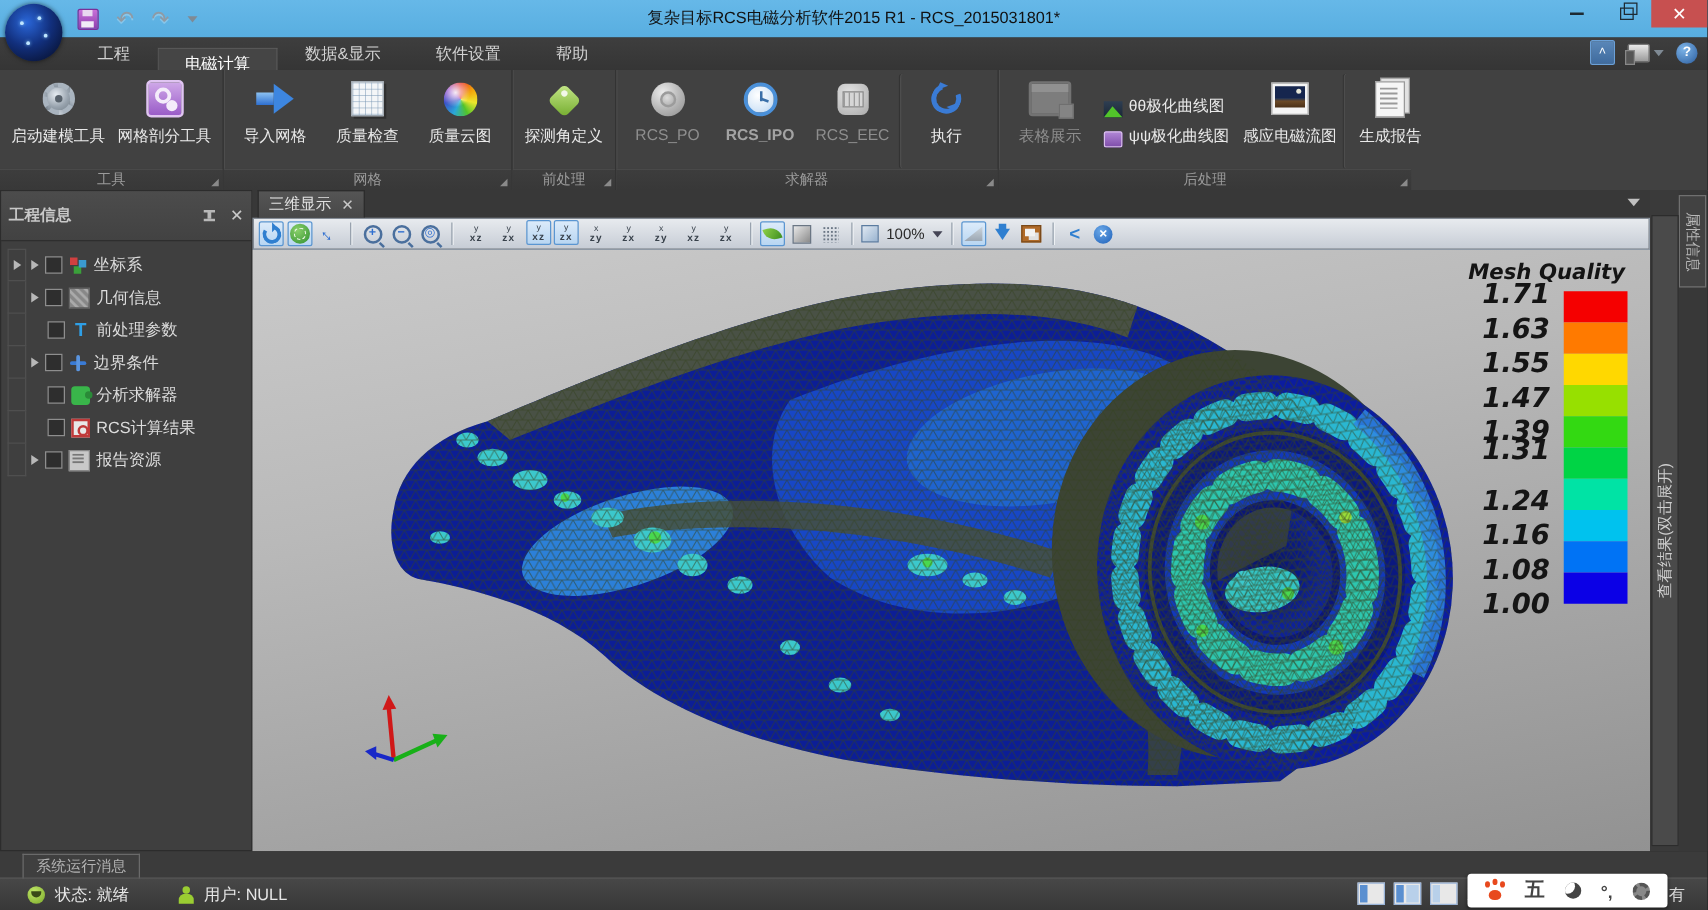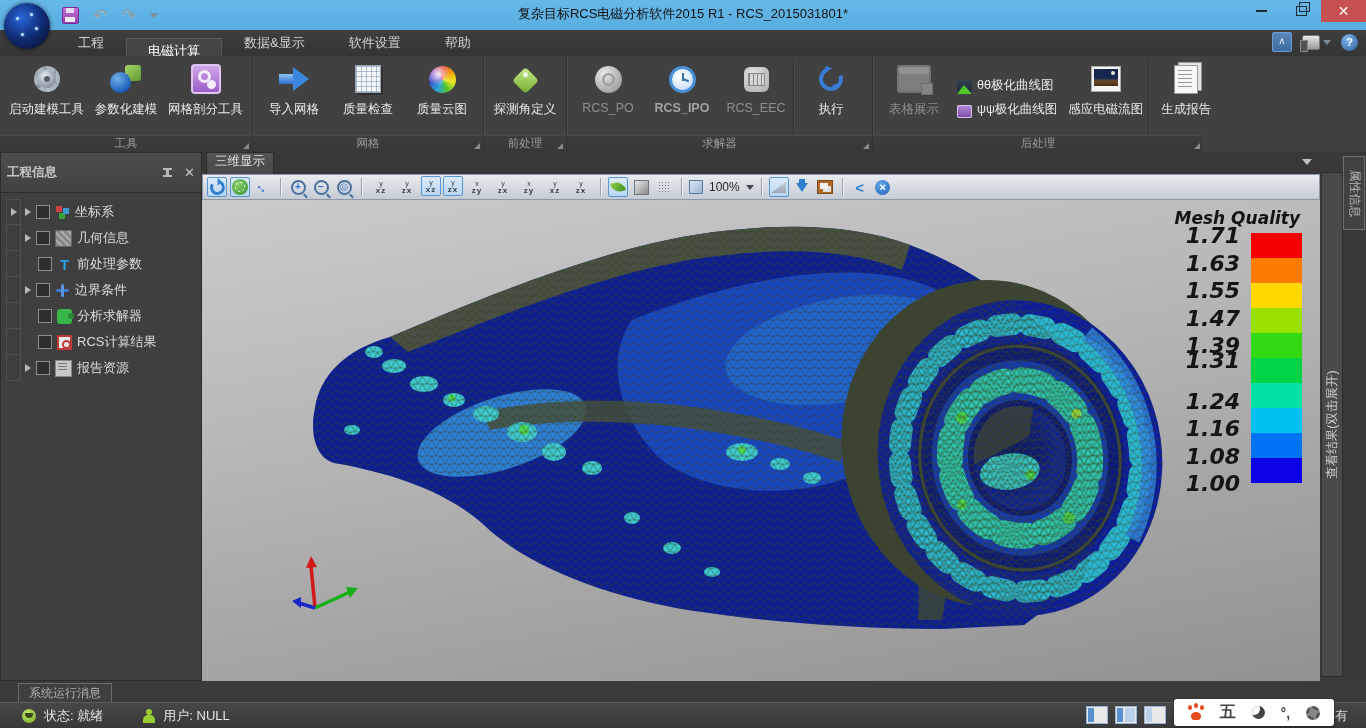--- a/index.html
+++ b/index.html
@@ -135,21 +135,21 @@
   .ti-rcs{border:2px solid #c03a3a;background:#e8e8e8;box-sizing:border-box;}
   .ti-rcs::after{content:"";position:absolute;left:3px;top:3px;width:5px;height:5px;border:2px solid #c03a3a;border-radius:50%;}
   .ti-report{background:#c8c8c8;border:1px solid #888;}
   .ti-report::after{content:"";position:absolute;left:2px;top:2px;width:9px;height:9px;
       background:linear-gradient(#777 1.5px,transparent 1.5px) 0 0/100% 3px;}
 
   
   .center{position:absolute;left:202px;top:0;right:46px;height:100%;}
   .tabstrip{height:22px;background:#383838;display:flex;align-items:flex-end;position:relative;}
   .vtab{height:21px;margin-left:4px;padding:0 8px;background:linear-gradient(#555,#484848);border:1px solid #2c2c2c;border-bottom:none;
-      display:flex;align-items:center;gap:8px;color:#e0e0e0;font-size:12.5px;flex-direction:column;}
+      display:flex;align-items:center;gap:8px;color:#e0e0e0;font-size:12.5px;}
   .vtab .xicon{font-size:12px;}
   .strip-drop{position:absolute;right:8px;top:7px;width:0;height:0;border-left:5px solid transparent;border-right:5px solid transparent;border-top:6px solid #c0c0c0;}
   .vtoolbar{height:26px;background:linear-gradient(#e8ebef,#c6ccd5);border:1px solid #8e98a4;box-sizing:border-box;display:flex;align-items:center;padding:0 4px;gap:3px;}
   .tbtn{height:20px;min-width:20px;display:flex;align-items:center;justify-content:center;border-radius:2px;}
   .tbtn.on{border:1px solid #5a96d2;background:linear-gradient(#dcebfa,#b8d6f2);box-sizing:border-box;}
   .tsep{width:1px;height:18px;background:#98a2ae;margin:0 4px;box-shadow:1px 0 0 #eef1f4;}
   .i-rotate{width:15px;height:15px;border-radius:50%;border:3px solid #2f7fd0;border-top-color:transparent;box-sizing:border-box;position:relative;transform:rotate(-15deg);}
   .i-rotate::after{content:"";position:absolute;right:-5px;top:-4px;border:4px solid transparent;border-left-color:#2f7fd0;transform:rotate(15deg);}
   .i-orbit{width:16px;height:16px;border-radius:50%;background:radial-gradient(circle at 38% 32%,#8ad06a,#2f8f2f);position:relative;}
   .i-orbit::after{content:"";position:absolute;inset:3px;border-radius:50%;border:1.5px dashed #eaf6e4;}
@@ -276,26 +276,20 @@
   <div class="rgroup">
     <div class="rbtns">
       <div class="rbtn">
         <span class="iconbox">
             <span class="i-gear"></span>
           </span>
         <span class="rlabel">启动建模工具</span>
       </div>
       <div class="rbtn">
         <span class="iconbox">
-            <span class="i-param"></span>
-          </span>
-        <span class="rlabel">参数化建模</span>
-      </div>
-      <div class="rbtn">
-        <span class="iconbox">
             <span class="i-meshtool"></span>
           </span>
         <span class="rlabel">网格剖分工具</span>
       </div>
     </div>
     <div class="gfooter">
         <span>工具</span>
         <span class="launcher"></span>
       </div>
   </div>

